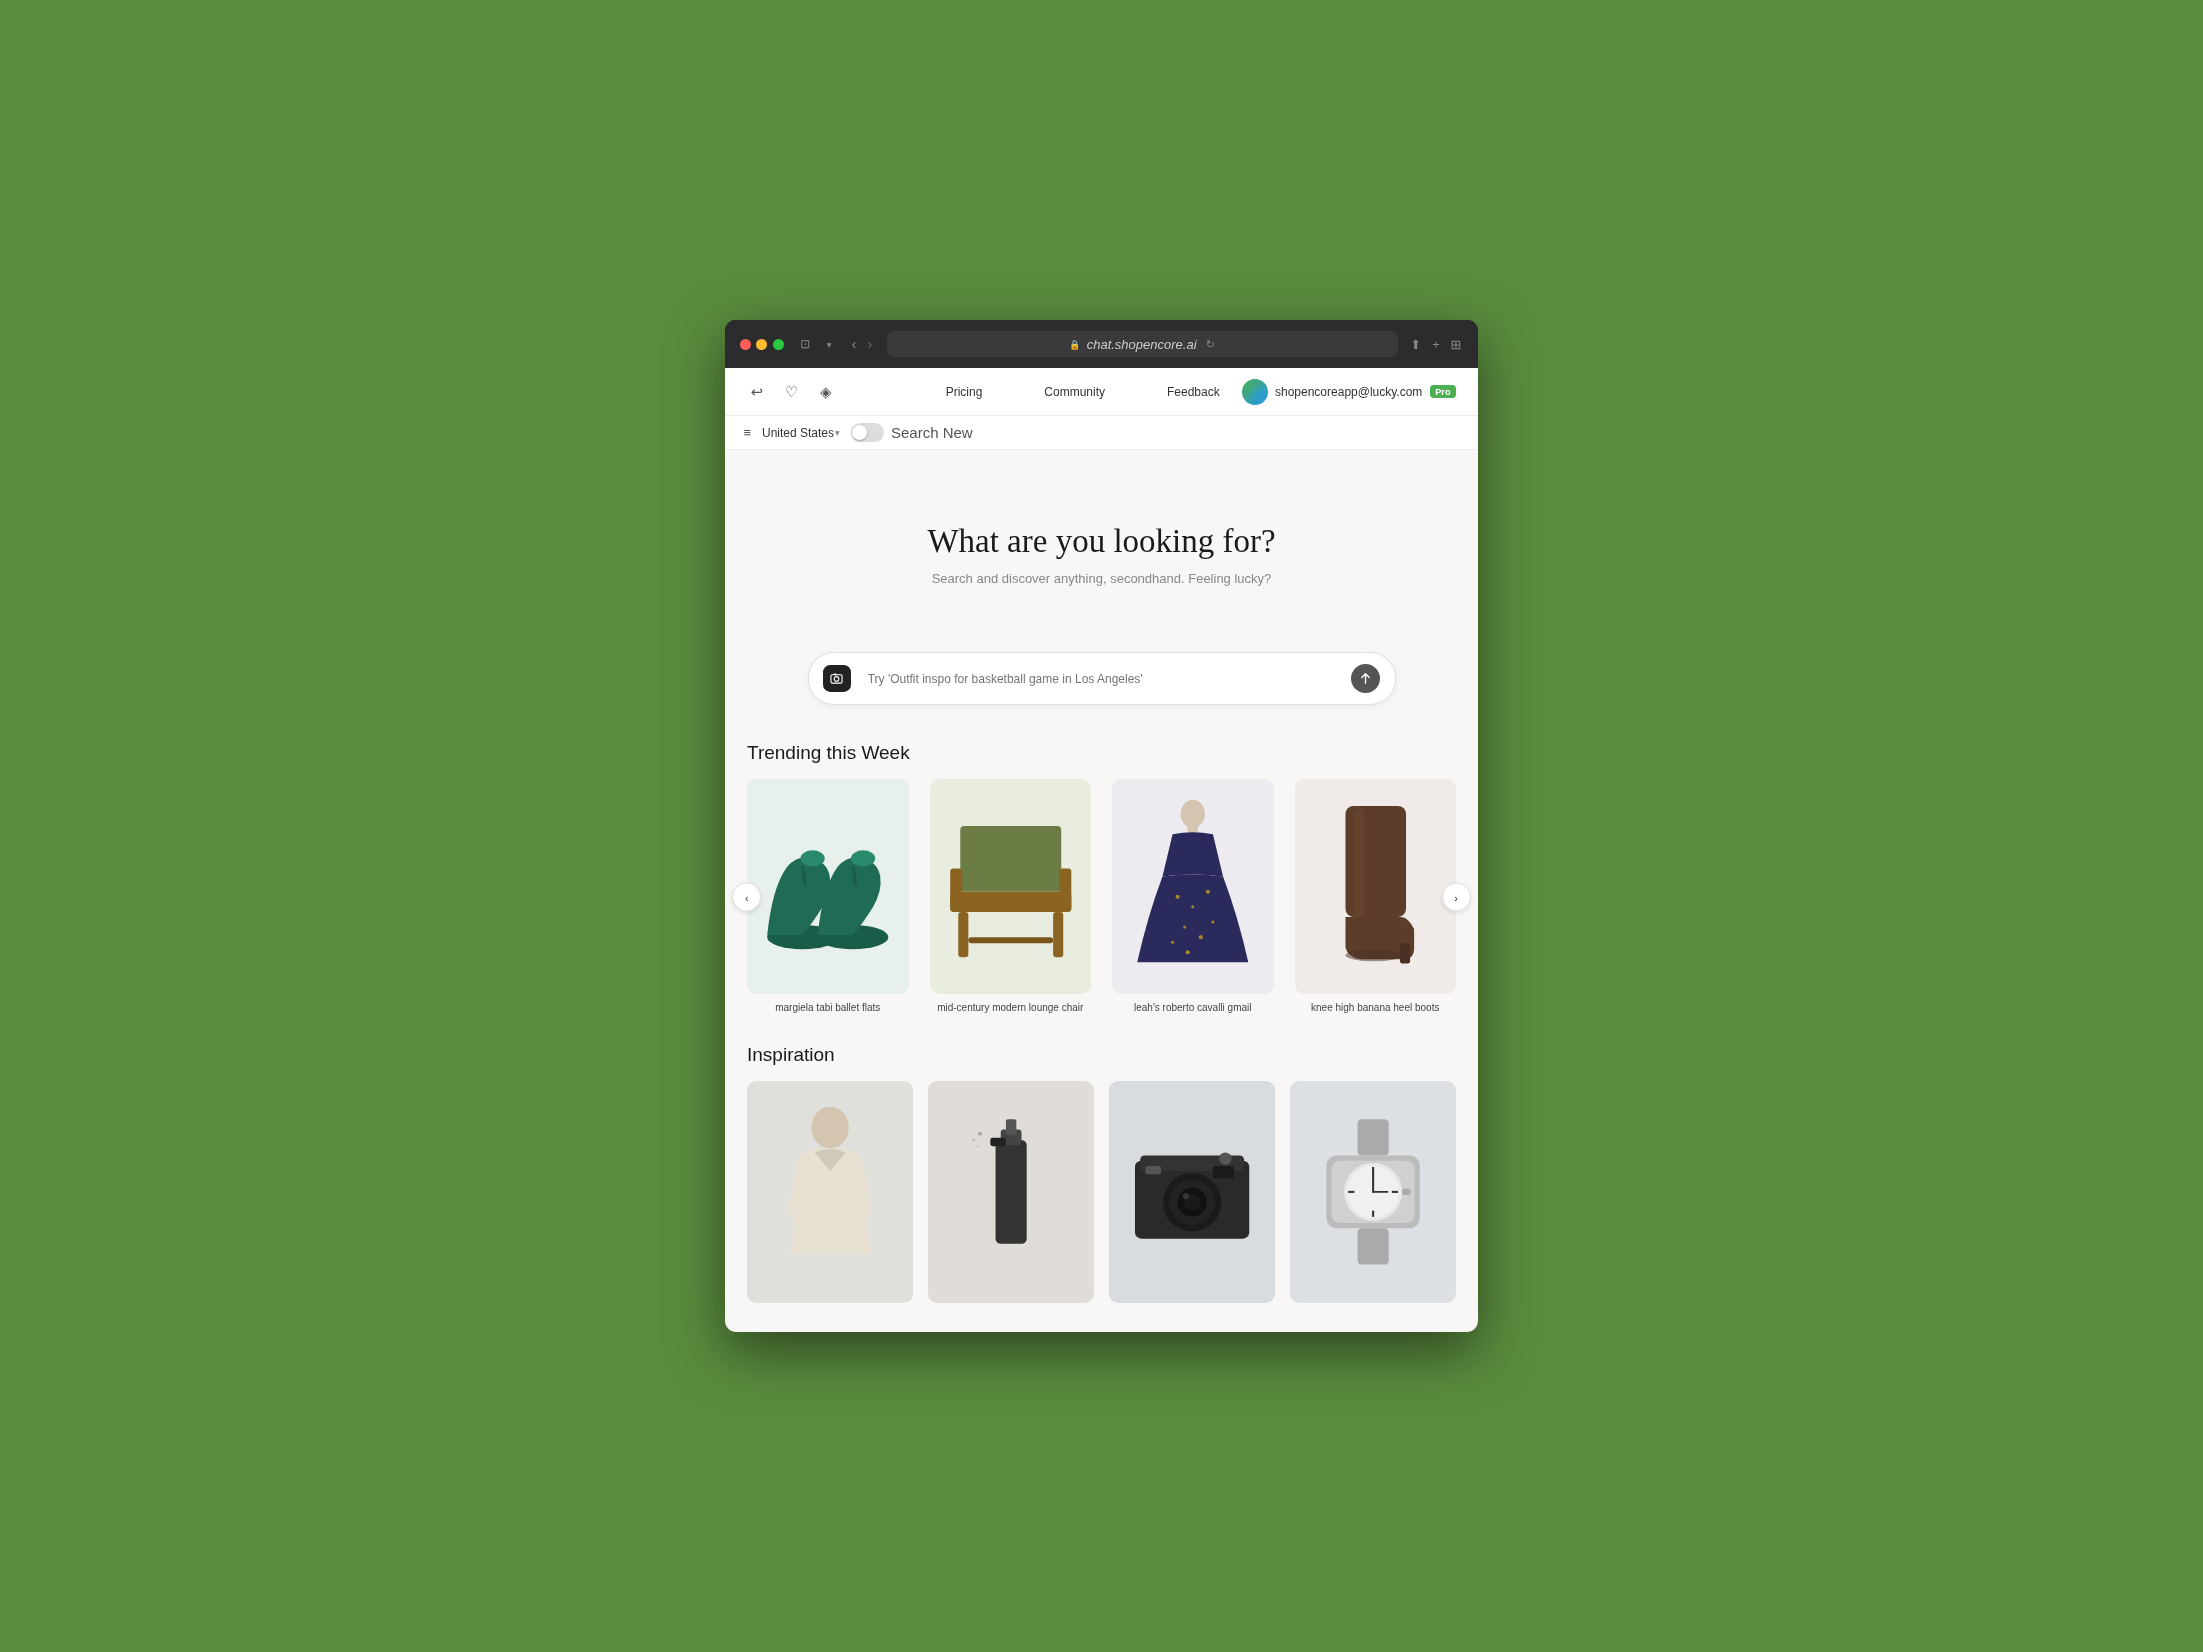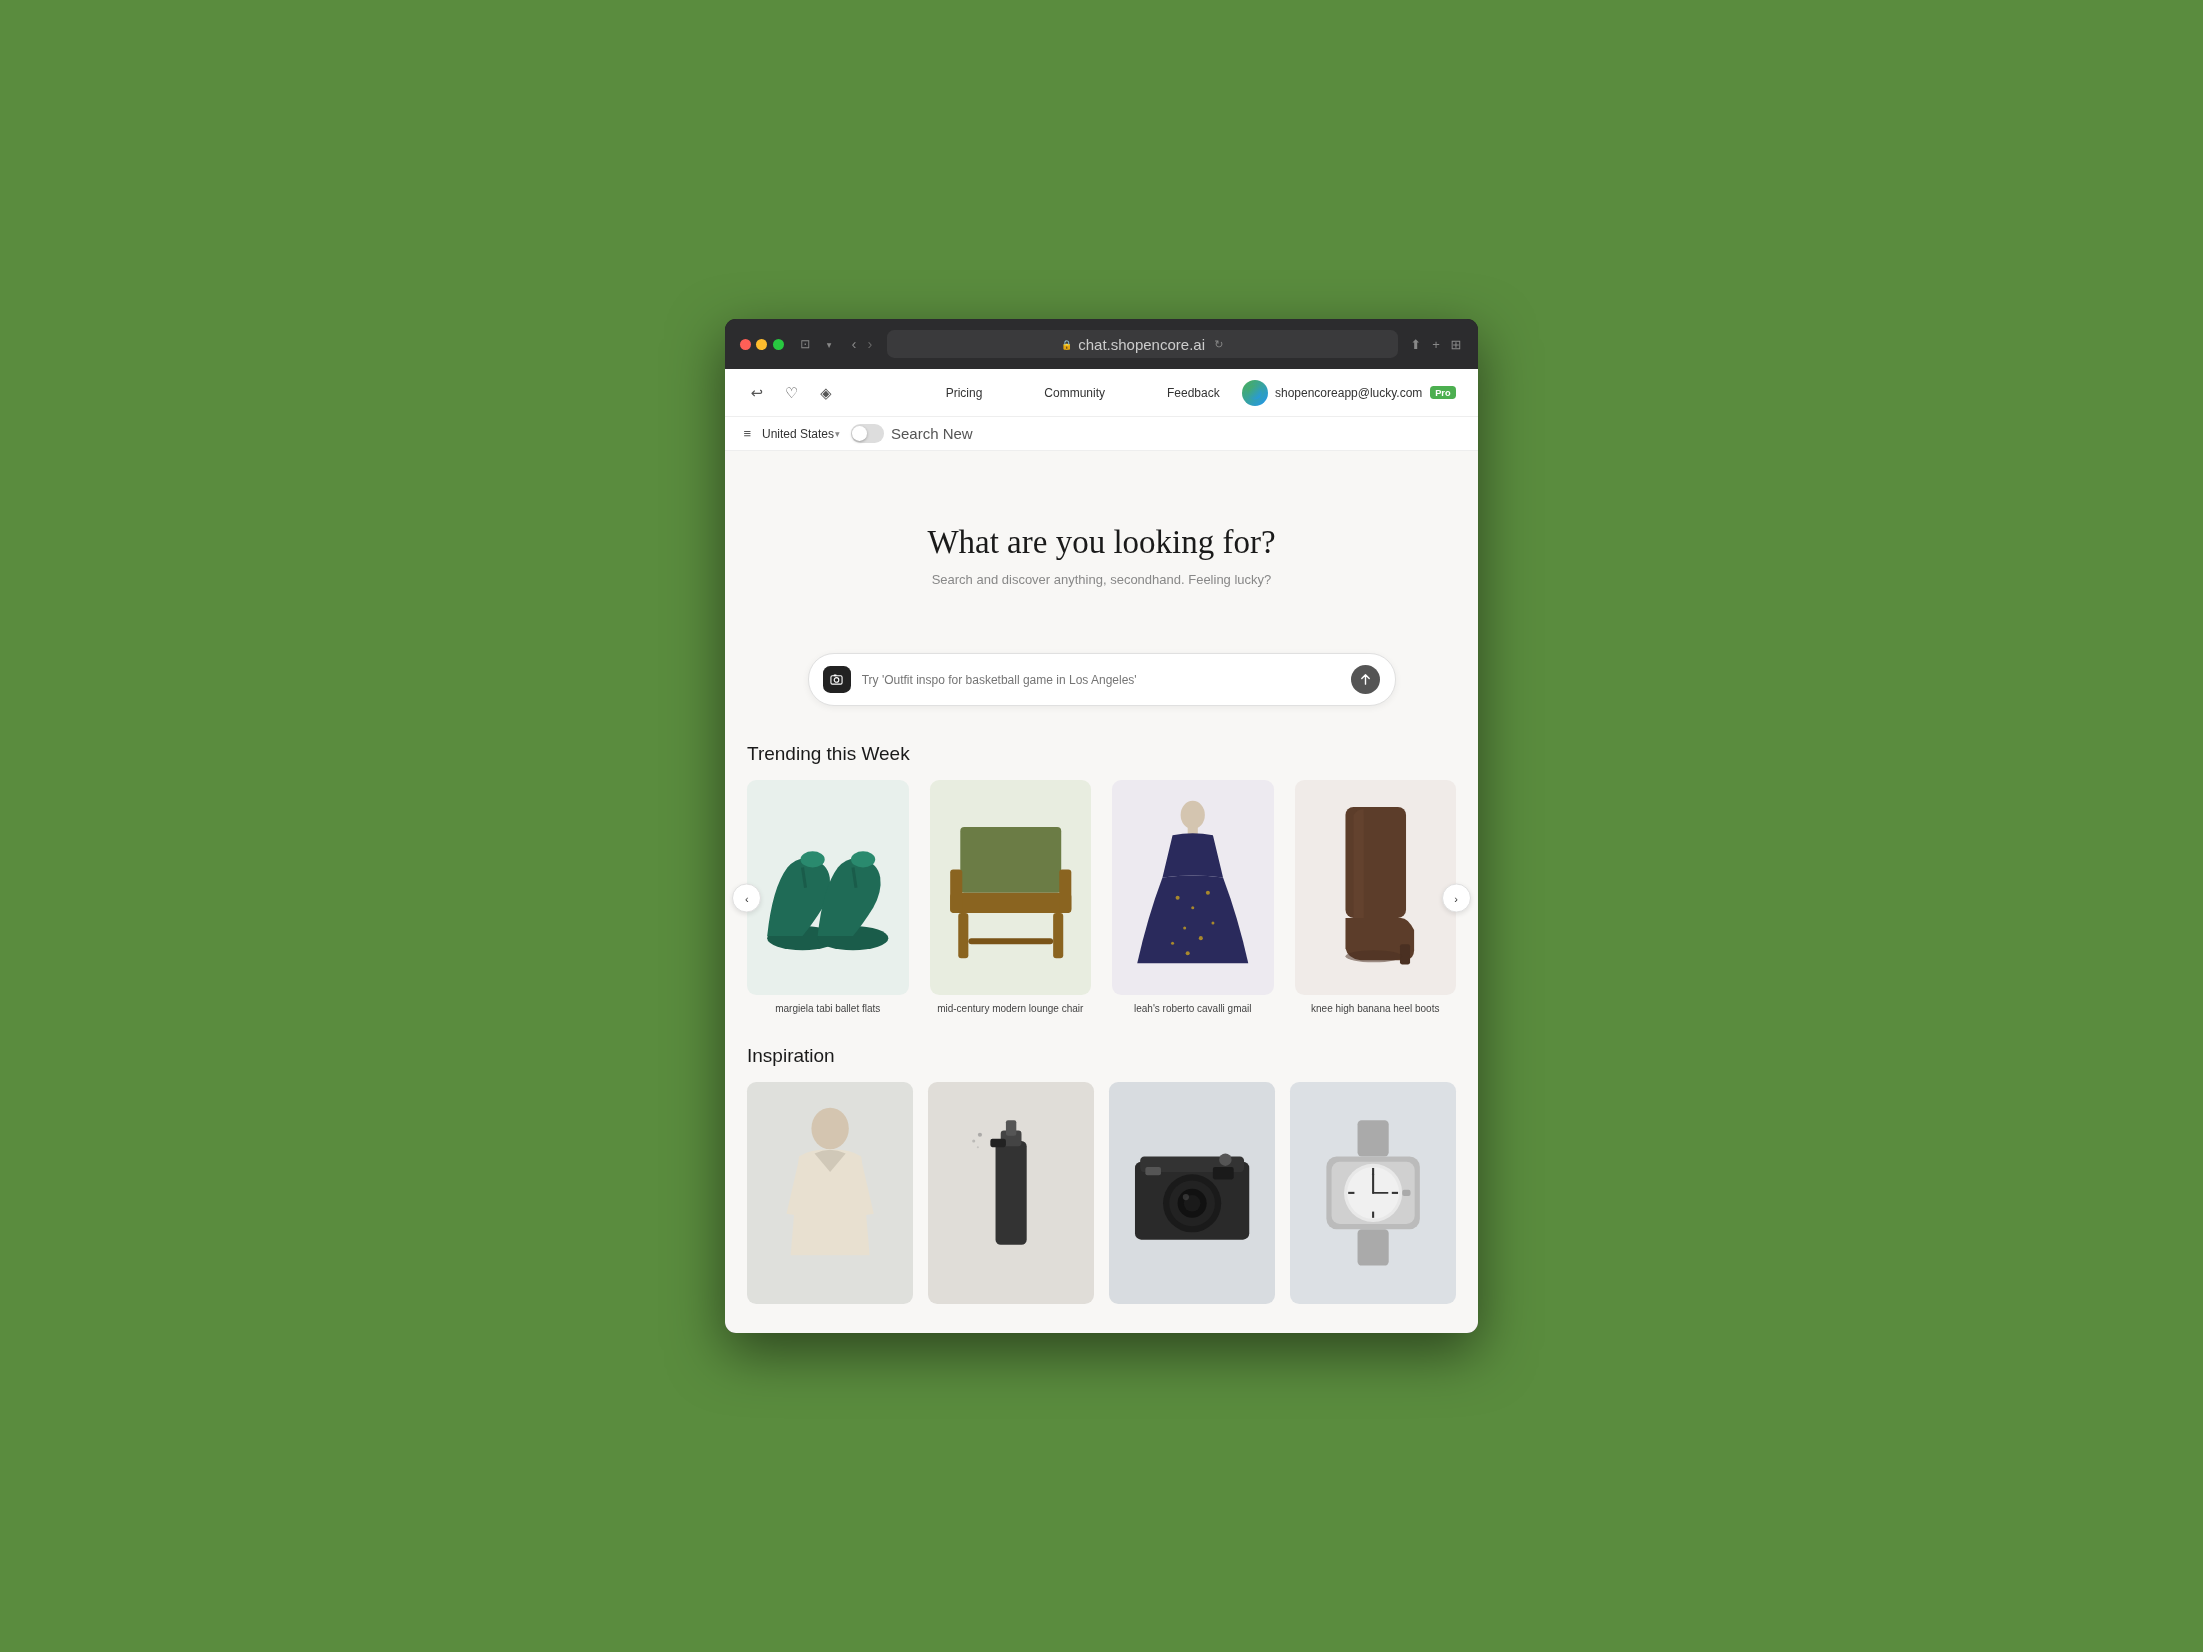--- a/index.html
+++ b/index.html
@@ -262,21 +262,21 @@
 
     .search-bar {
       width: 100%;
       max-width: 588px;
       background: white;
       border: 0.9px solid #e0e0e0;
       border-radius: 26px;
       padding: 11px 14.7px;
       display: flex;
       align-items: center;
-      gap: 11px;
+      gap: 17px;
       box-shadow: 0 1.8px 7.3px rgba(0,0,0,0.06);
     }
 
     .search-icon-btn {
       width: 27.5px;
       height: 27.5px;
       background: #222;
       border-radius: 7.3px;
       display: flex;
       align-items: center;
@@ -430,21 +430,21 @@
       <span style="font-size:9.2px;">▾</span>
     </div>
 
     <div class="nav-arrows">
       <span style="color:#888; font-size:14.7px;">‹</span>
       <span style="color:#666; font-size:14.7px;">›</span>
     </div>
 
     <div class="address-bar">
       <span class="lock-icon">🔒</span>
-      <span style="font-size:15px; color:#ccc;">chat.shopencore.ai</span>
+      <span style="font-size:13px; color:#ccc;font-style:italic;">chat.shopencore.ai</span>
       <span style="color:#888; margin-left:3.7px;">↻</span>
     </div>
 
     <div class="browser-actions">
       <span style="font-size:13px;">⬆</span>
       <span style="font-size:13px;">+</span>
       <span style="font-size:13px;">⊞</span>
     </div>
   </div>
 

